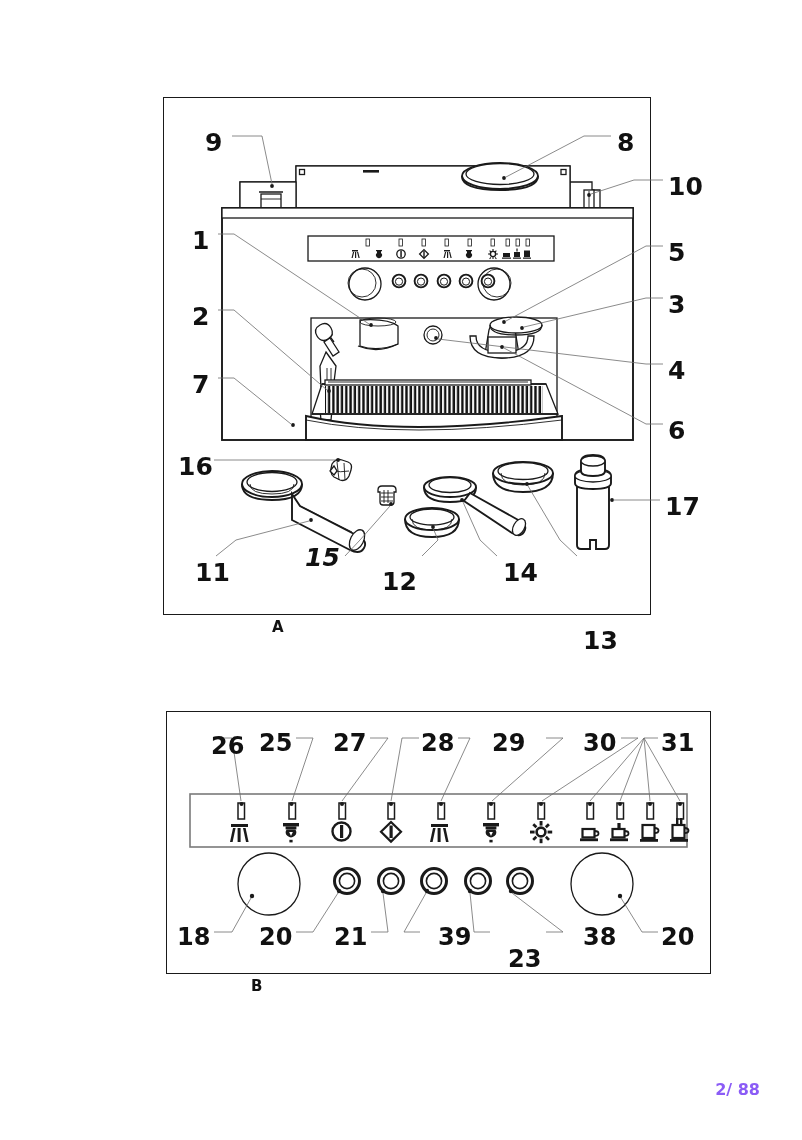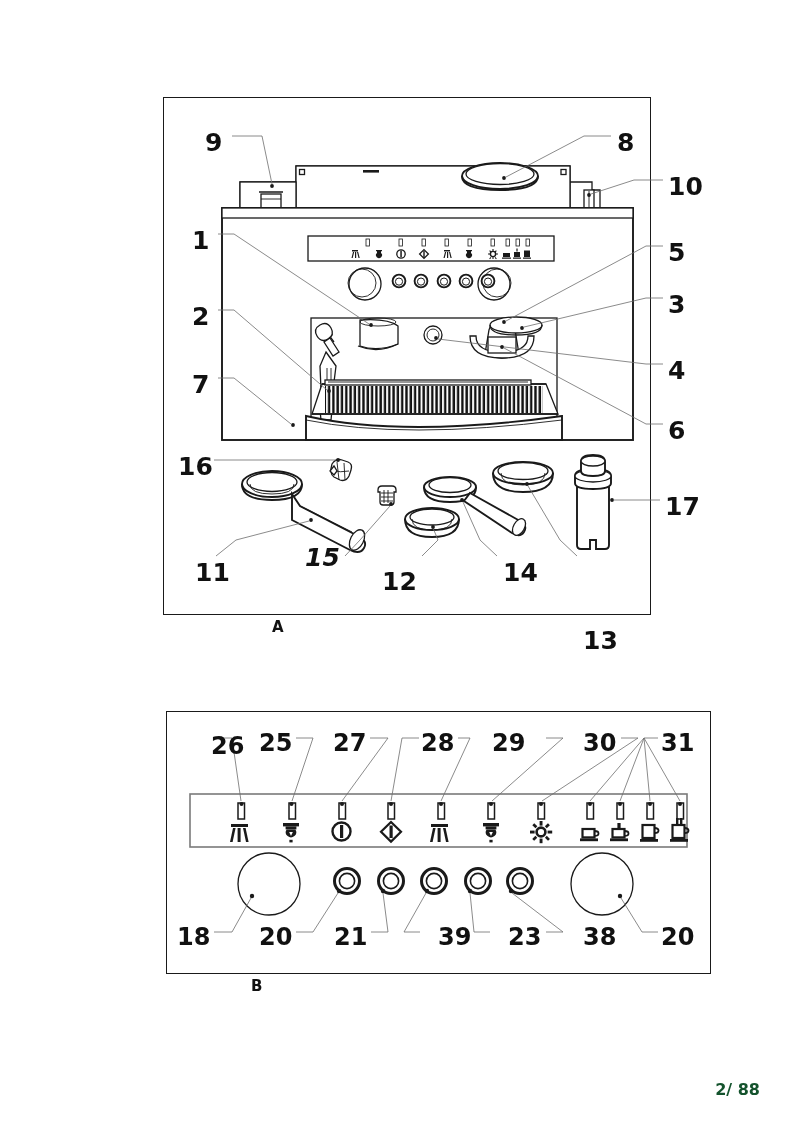--- a/index.html
+++ b/index.html
@@ -17,21 +17,21 @@
 
   
   .num{position:absolute;font-size:25px;font-weight:bold;color:#111;line-height:1;
        white-space:nowrap;}
   .num.sm{font-size:24px;}
 
   
   .ov{position:absolute;left:0;top:0;width:802px;height:1140px;pointer-events:none;}
 
   
-  #footer{position:absolute;right:42px;top:1080px;font-size:16px;font-weight:bold;color:#14532d;}
+  #footer{position:absolute;right:42px;top:1080px;font-size:16px;font-weight:bold;color:#8b5cf6;}
 </style>
 </head>
 <body>
 
 <div class="page">
 
   <div class="fig" id="figA"></div>
 
   <div class="fig" id="figB"></div>
 
@@ -455,21 +455,21 @@
     <div class="num sm" style="left:333px;top:731px;">27</div>
     <div class="num sm" style="left:421px;top:731px;text-align:center;">28</div>
     <div class="num sm" style="left:492px;top:731px;">29</div>
     <div class="num sm" style="left:583px;top:731px;">30</div>
     <div class="num sm" style="left:661px;top:731px;">31</div>
 
     <div class="num sm" style="left:177px;top:925px;">18</div>
     <div class="num sm" style="left:259px;top:925px;">20</div>
     <div class="num sm" style="left:334px;top:925px;">21</div>
     <div class="num sm" style="left:438px;top:925px;">39</div>
-    <div class="num sm" style="left:508px;top:925px;">23</div>
+    <div class="num sm" style="left:508px;top:947px;">23</div>
     <div class="num sm" style="left:583px;top:925px;">38</div>
     <div class="num sm" style="left:661px;top:925px;">20</div>
   </div>
 
   <div class="figlabel" style="left:272px;top:618px;">A</div>
   <div class="figlabel" style="left:251px;top:977px;">B</div>
 
   <div id="footer">2/ 88</div>
 
 </div>

